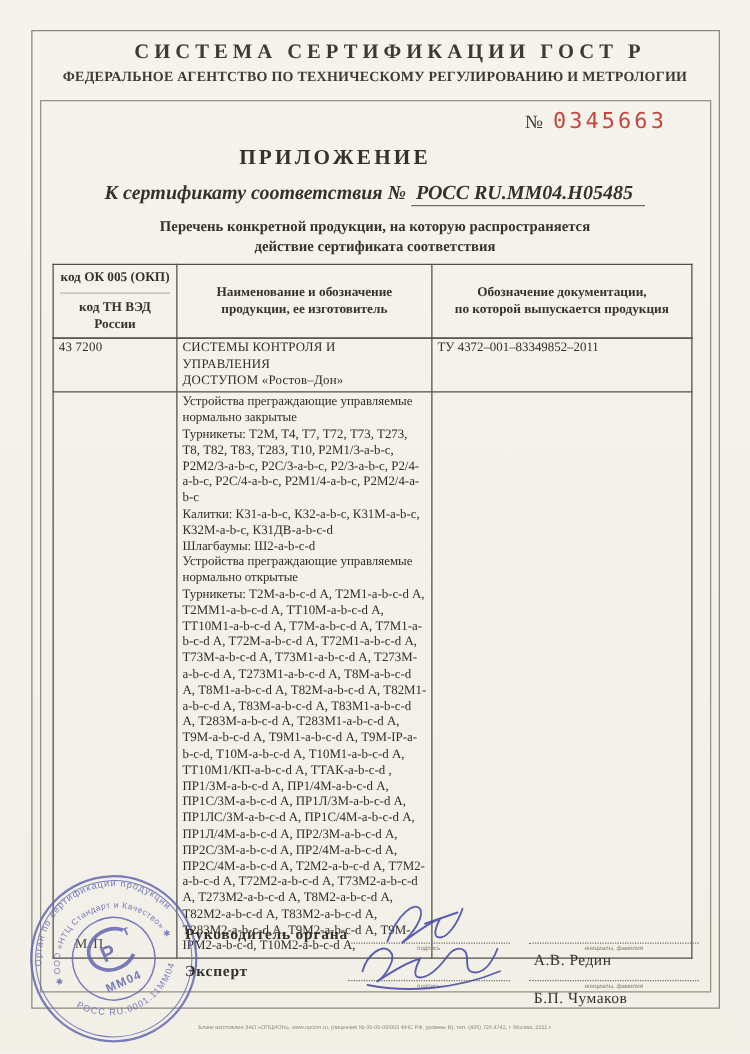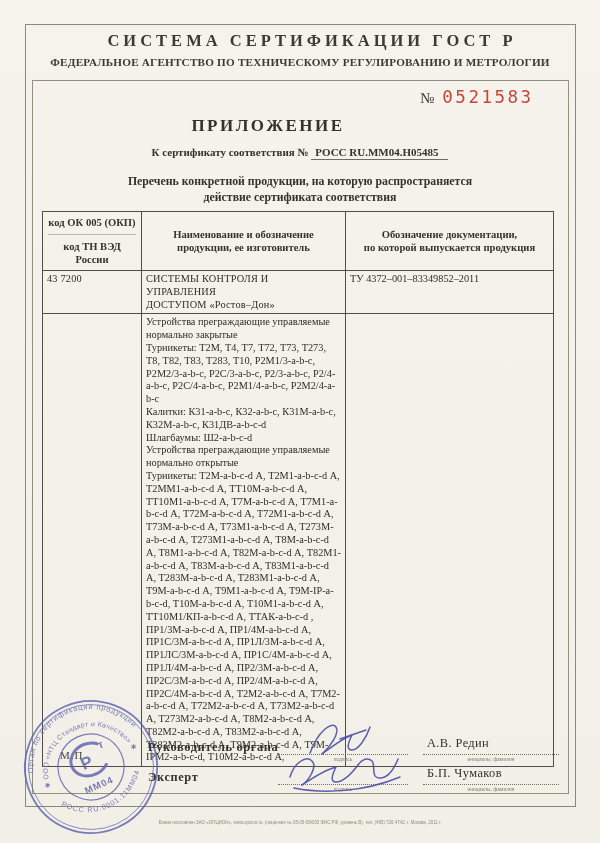--- a/index.html
+++ b/index.html
@@ -21,21 +21,21 @@
     font-weight:bold;font-size:16.5px;letter-spacing:4px;color:#3b3a33;margin-left:12px;}
   .agency{position:absolute;left:25px;top:56px;width:550px;text-align:center;
     font-weight:bold;font-size:11.2px;letter-spacing:0.2px;color:#3b3a33;}
   .num-block{position:absolute;left:420px;top:87px;display:flex;align-items:baseline;gap:8px;}
   .num-sign{font-size:15px;color:#3a3934;}
   .num-value{font-family:"DejaVu Sans Mono",monospace;font-size:17.5px;letter-spacing:2.5px;
     color:#c6453c;}
   .doc-title{position:absolute;left:0;top:116px;width:536px;text-align:center;
     font-weight:bold;font-size:17px;letter-spacing:2.5px;color:#33322c;}
   .subtitle{position:absolute;left:0;top:146px;width:600px;text-align:center;
-    font-size:11px;font-weight:600;color:#33322c;}
+    font-size:16px;font-weight:600;color:#33322c;font-style:italic;}
   .subtitle .cert-no{border-bottom:1px solid #6f6d62;padding:0 10px 1px 4px;}
   .desc{position:absolute;left:0;width:600px;text-align:center;font-weight:bold;
     font-size:11.8px;color:#33322c;}
   .desc.l1{top:174px;} .desc.l2{top:190px;}
   table{border-collapse:collapse;table-layout:fixed;}
   td{border:1px solid #504f47;vertical-align:top;}
   .tbl-head{position:absolute;left:42px;top:211px;width:511px;height:56px;}
   .tbl-head td{text-align:center;font-weight:bold;font-size:10.6px;line-height:13px;
     padding:4px 3px;vertical-align:middle;color:#353429;}
   .tbl-body{position:absolute;left:42px;top:270px;width:511px;}
@@ -52,21 +52,21 @@
   .l-sig1{left:278px;top:754px;width:130px;}
   .l-name1{left:423px;top:754px;width:136px;}
   .l-sig2{left:278px;top:784px;width:130px;}
   .l-name2{left:423px;top:784px;width:136px;}
   .caption{position:absolute;text-align:center;font-family:"Liberation Sans",sans-serif;
     font-size:6px;color:#85836f;transform:scale(0.82);transform-origin:center top;}
   .c-sig1{left:278px;top:757px;width:130px;}
   .c-name1{left:423px;top:757px;width:136px;}
   .c-sig2{left:278px;top:787px;width:130px;}
   .c-name2{left:423px;top:787px;width:136px;}
-  .person{position:absolute;left:427px;font-size:12.4px;color:#33322c;letter-spacing:0.4px;}
+  .person{position:absolute;left:427px;font-size:12.4px;color:#33322c;letter-spacing:0.4px;margin-top:25px;}
   .person.head{top:736px;} .person.expert{top:766px;}
   .autograph{position:absolute;pointer-events:none;}
   .a1{left:292px;top:717px;}
   .a2{left:284px;top:747px;}
   .stamp-wrap{position:absolute;left:20px;top:696px;width:142px;height:142px;
     transform:rotate(-24deg);opacity:0.84;}
   .fineprint{position:absolute;left:0;top:820px;width:600px;text-align:center;
     font-family:"Liberation Sans",sans-serif;font-size:6px;color:#8d8b7d;
     transform:scale(0.74);transform-origin:center top;}
 </style>
@@ -76,21 +76,21 @@
 <div class="page">
 
   <div class="frame-outer"></div>
   <div class="frame-inner"></div>
 
   <div class="sys-title">СИСТЕМА СЕРТИФИКАЦИИ ГОСТ Р</div>
   <div class="agency">ФЕДЕРАЛЬНОЕ АГЕНТСТВО ПО ТЕХНИЧЕСКОМУ РЕГУЛИРОВАНИЮ И МЕТРОЛОГИИ</div>
 
   <div class="num-block">
     <span class="num-sign">№</span>
-    <span class="num-value">0521583</span>
+    <span class="num-value">0345663</span>
   </div>
 
   <div class="doc-title">ПРИЛОЖЕНИЕ</div>
 
   <div class="subtitle">
     <span>К сертификату соответствия №</span>
     <span class="cert-no">РОСС RU.ММ04.Н05485</span>
   </div>
 
   <div class="desc l2">действие сертификата соответствия</div>

